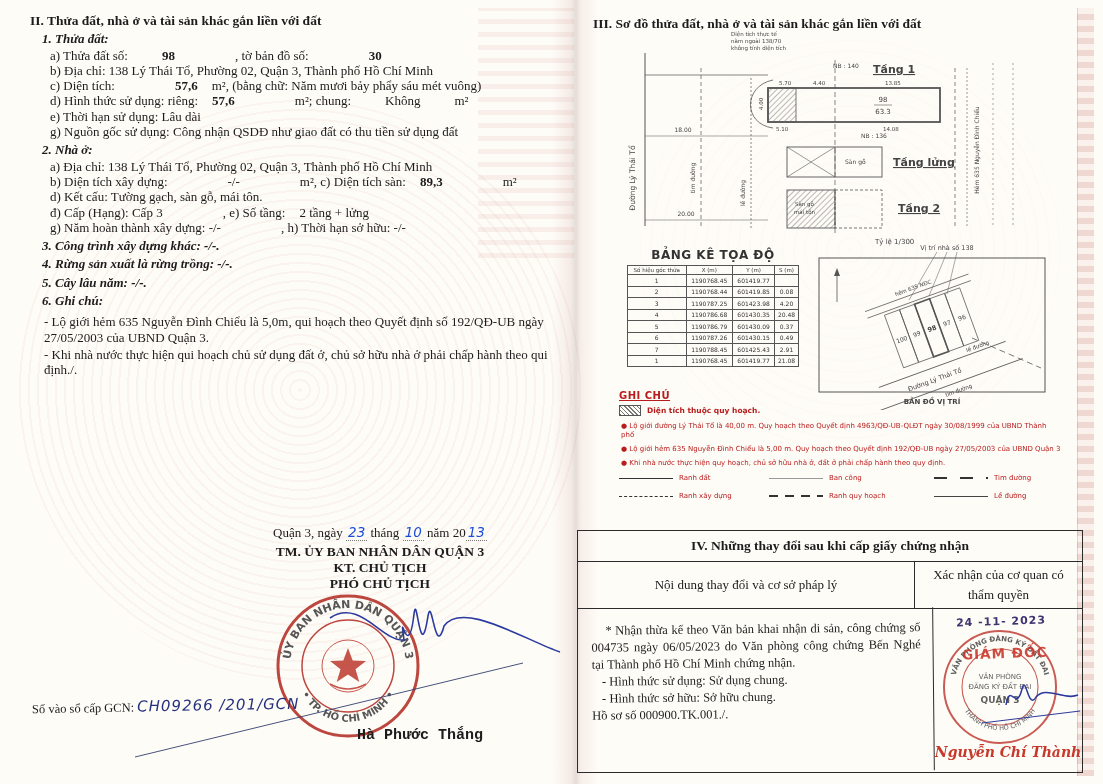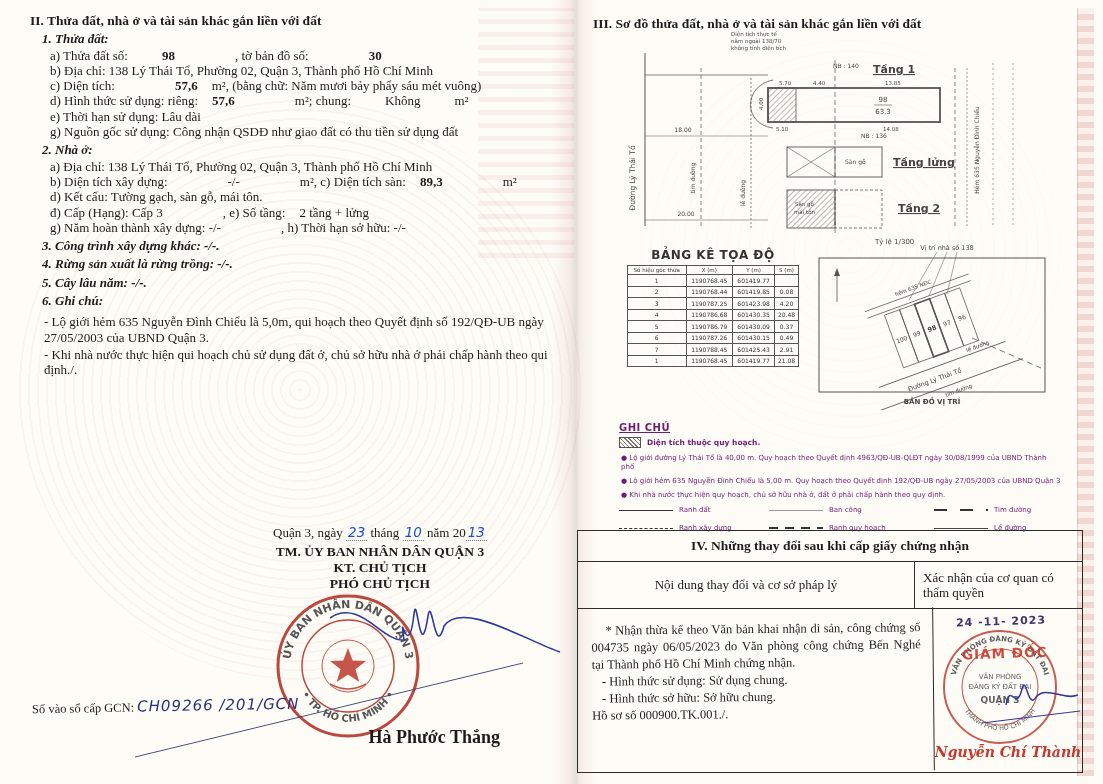--- a/index.html
+++ b/index.html
@@ -43,41 +43,41 @@
       border-bottom:1px dotted #777;padding:0 2px;}
   .committee{font-weight:bold;font-size:13.5px;margin-top:3px;}
   .kt,.deputy{font-weight:bold;font-size:13.5px;}
 
   .stamp-left{position:absolute;left:274px;top:592px;width:148px;height:148px;opacity:.9;}
   .sig-left{position:absolute;left:0;top:0;width:575px;height:784px;pointer-events:none;}
 
   .gcn-line{position:absolute;left:32px;top:697px;font-size:12.5px;transform:rotate(-1deg);}
   .gcn-line .hw-big{font-family:"DejaVu Sans",sans-serif;font-style:italic;color:#26317d;font-size:15px;
       border-bottom:none;letter-spacing:1px;}
-  .signer-left{position:absolute;left:340px;top:727px;width:160px;text-align:right;
-      font-weight:bold;font-size:18px;}
+  .signer-left{position:absolute;left:340px;top:727px;width:160px;text-align:center;
+      font-weight:bold;font-size:15px;font-family:Liberation Mono, monospace;}
 
   
   .h-iii{position:absolute;left:18px;top:16px;font-weight:bold;font-size:13.5px;}
   .plan-svg{position:absolute;left:8px;top:28px;}
   .map-svg{position:absolute;left:222px;top:240px;}
   svg text{font-family:"DejaVu Sans",sans-serif;fill:#444;}
   .dgram{stroke:#555;fill:none;}
 
   
   .coord{position:absolute;left:52px;top:248px;width:172px;font-family:"DejaVu Sans",sans-serif;}
   .coord-title{text-align:center;font-size:12px;font-weight:bold;letter-spacing:.5px;color:#333;margin-bottom:3px;}
   table.ctab{border-collapse:collapse;width:100%;}
   table.ctab th,table.ctab td{border:0.8px solid #555;font-size:6px;color:#333;
      padding:1px 1px;text-align:center;font-weight:normal;}
   table.ctab th{font-size:5.5px;}
   table.ctab td{height:8.5px;}
 
   
-  .ghichu{position:absolute;left:44px;top:422px;width:468px;font-family:"DejaVu Sans",sans-serif;color:#701a75;}
+  .ghichu{position:absolute;left:44px;top:390px;width:468px;font-family:"DejaVu Sans",sans-serif;color:#b91c1c;}
   .ghichu-h{font-size:10px;font-weight:bold;text-decoration:underline;letter-spacing:.5px;margin-bottom:4px;}
   .swatch-row{display:flex;align-items:center;gap:6px;margin-bottom:6px;}
   .swatch{width:20px;height:9px;border:0.8px solid #555;
      background:repeating-linear-gradient(45deg,#777 0 1px,transparent 1px 3px);}
   .swatch-lab{font-size:7.5px;font-weight:bold;}
   .gbullet{font-size:7px;line-height:9px;margin:0 0 5px 2px;width:440px;}
   .legend{display:grid;grid-template-columns:150px 165px 140px;row-gap:10px;margin-top:6px;}
   .leg-it{display:flex;align-items:center;gap:6px;font-size:7px;}
   .leg-line{display:inline-block;width:54px;height:0;}
   .l-solid{border-top:1.6px solid #333;}
@@ -87,22 +87,22 @@
   .l-pair{height:1.4px;background:repeating-linear-gradient(90deg,#333 0 13px,transparent 13px 26px);}
   .l-solid2{border-top:1.3px solid #444;}
 
   
   .s4{position:absolute;left:2px;top:530px;width:504px;height:241px;border:1.4px solid #2b2b2b;}
   .s4-title{height:30px;border-bottom:1.2px solid #2b2b2b;display:flex;align-items:center;justify-content:center;
      font-weight:bold;font-size:13.5px;}
   .s4-heads{display:flex;height:46px;border-bottom:1.2px solid #2b2b2b;}
   .s4-c1{width:69%;border-right:1.2px solid #2b2b2b;display:flex;align-items:center;justify-content:center;
      font-size:13px;}
-  .s4-c2{width:31%;display:flex;align-items:center;justify-content:center;text-align:left;
-     font-size:13px;line-height:15px;padding:0 8px;}
+  .s4-c2{width:31%;display:flex;align-items:center;justify-content:center;text-align:center;
+     font-size:13px;line-height:20px;padding:0 8px;}
   .s4-body{display:flex;height:163px;}
   .s4-b1{width:69%;border-right:1.2px solid #2b2b2b;padding:12px 12px 0 14px;font-size:12.5px;
      line-height:17px;transform:rotate(-0.6deg);}
   .s4-b1 p{margin:0;}
   .s4-b1 .p1{text-indent:14px;text-align:justify;}
   .s4-b1 .pin{margin-left:10px;}
   .s4-b2{width:31%;position:relative;}
   .stamp-date{position:absolute;top:6px;left:22px;font-family:"DejaVu Sans",sans-serif;font-weight:bold;
      font-size:11px;color:#3d3470;transform:rotate(-2deg);letter-spacing:1px;}
   .stamp-right{position:absolute;left:6px;top:18px;width:120px;height:120px;opacity:.85;}

